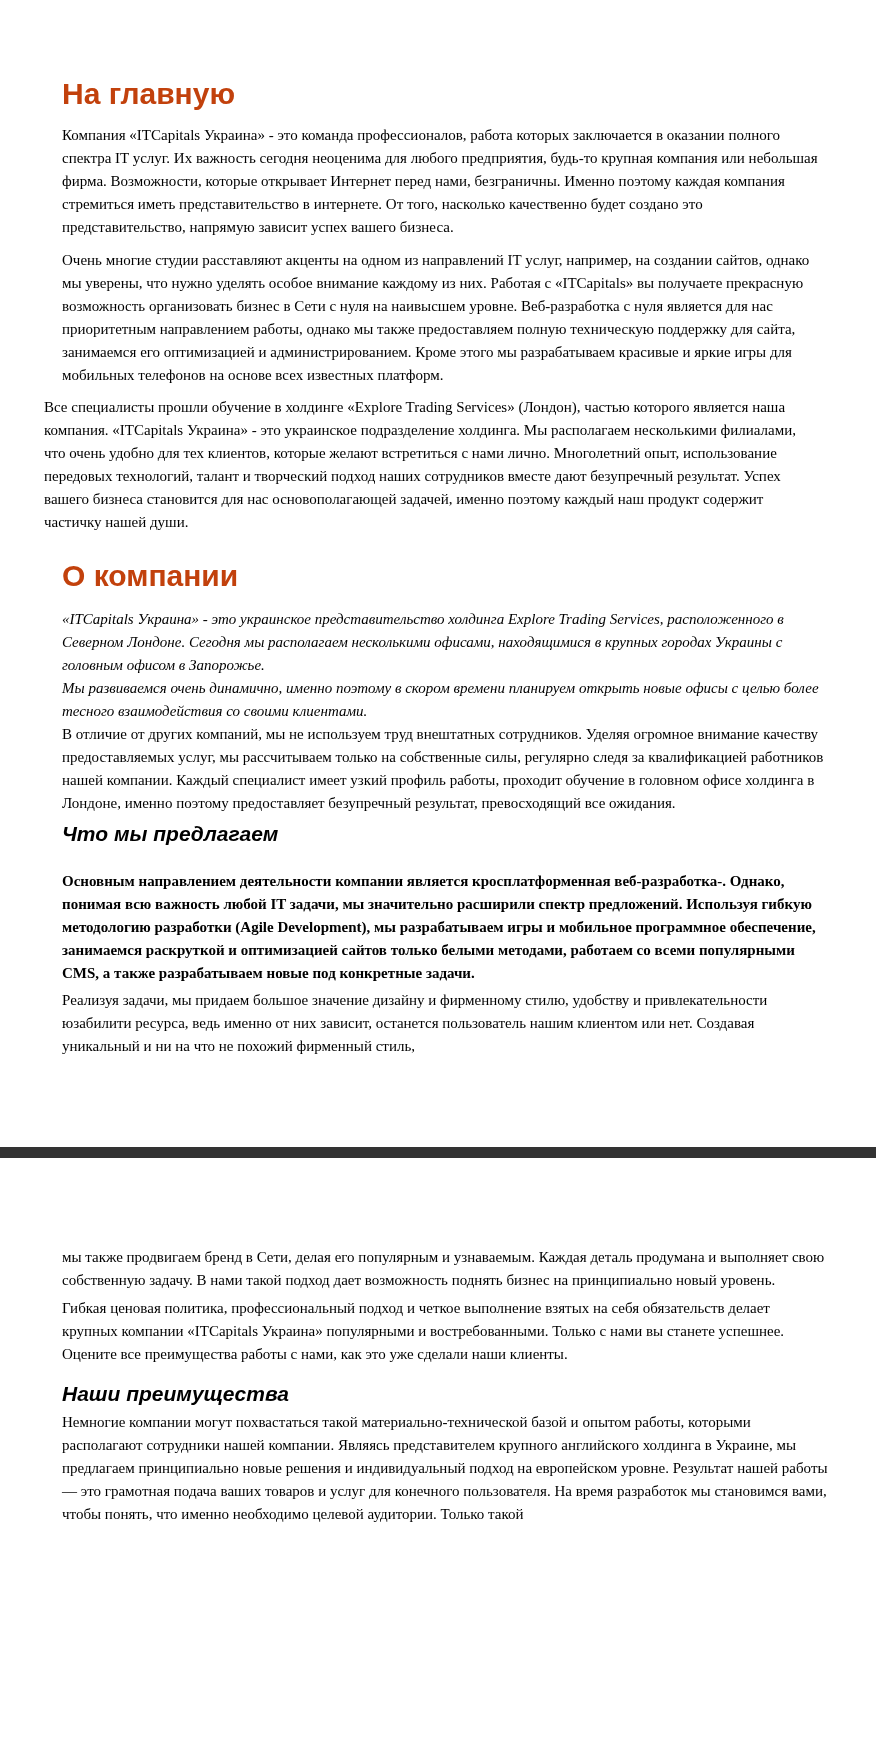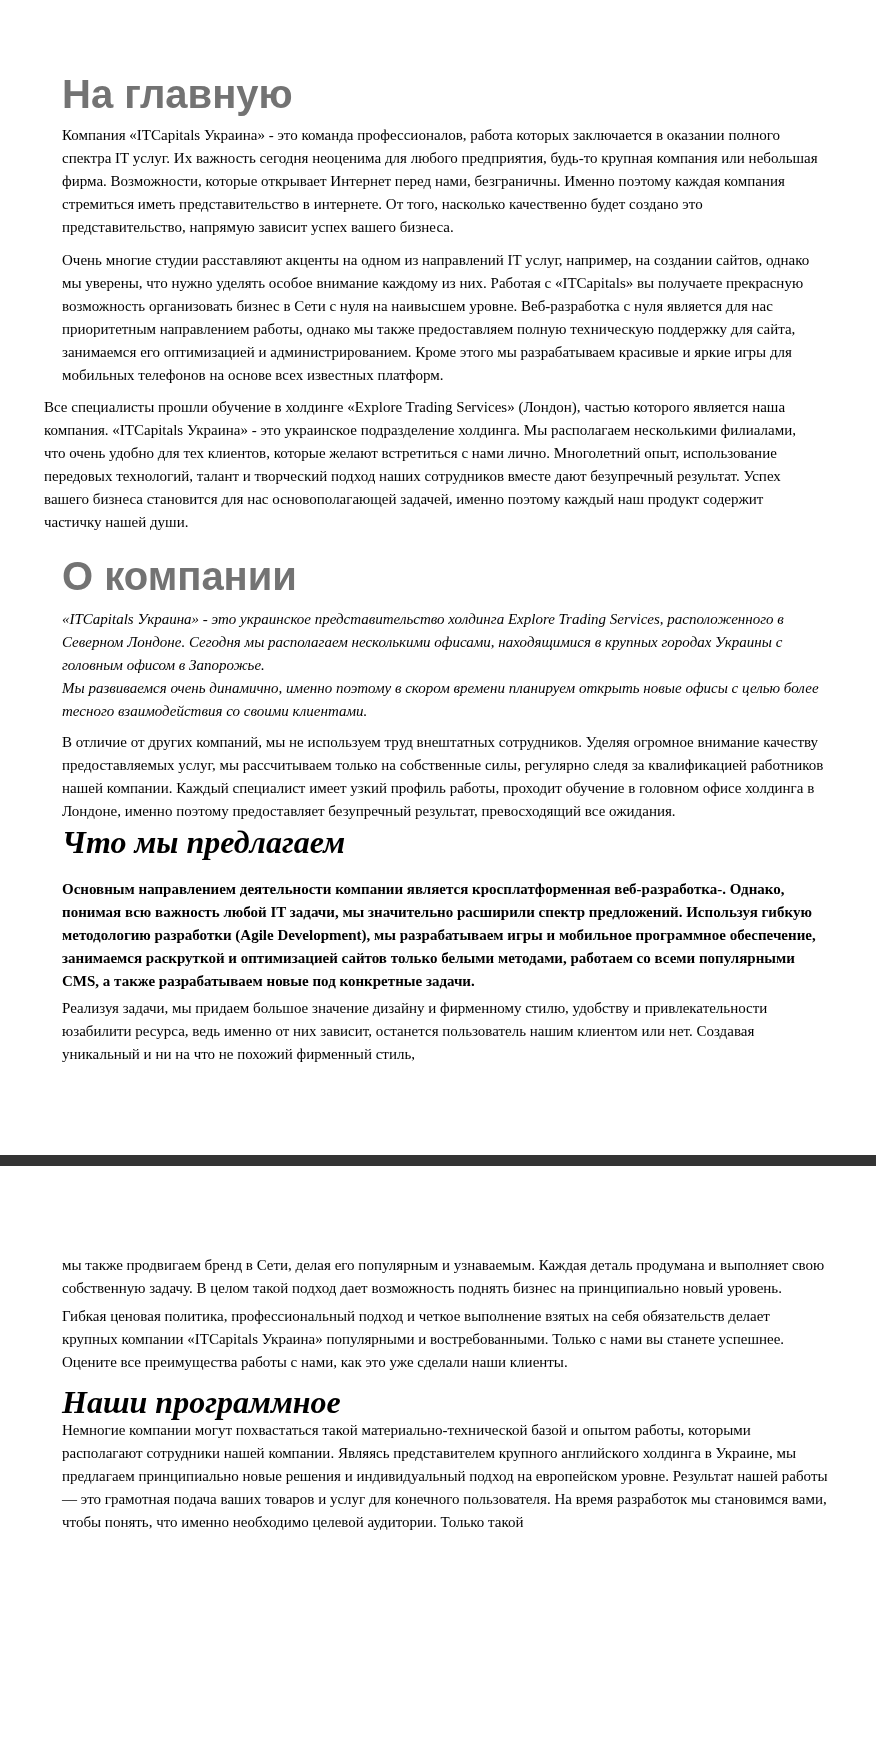--- a/index.html
+++ b/index.html
@@ -16,40 +16,40 @@
     margin: 0 0 0 62px;
     width: 767px;
     font-size: 15px;
     line-height: 23px;
     text-align: left;
   }
   .h-main {
     margin: 0 0 0 62px;
     font-family: "Liberation Sans", sans-serif;
     font-weight: bold;
-    font-size: 40px;
+    font-size: 30px;
     line-height: 32px;
-    color: #737373;
+    color: #c2410c;
   }
   .h-sub {
     margin: 0 0 0 62px;
-    font-family: Liberation Serif, serif;
+    font-family: Liberation Sans, sans-serif;
     font-weight: bold;
     font-style: italic;
-    font-size: 32px;
+    font-size: 21px;
     line-height: 26px;
     color: #000000;
   }
   #home-title   { margin-top: 78px; }
   #p-home1      { margin-top: 14px; }
   #p-home2      { margin-top: 10px; }
   #p-home3      { margin-top: 9px; margin-left: 44px; }
   #about-title  { margin-top: 26px; }
   #p-about1     { margin-top: 16px; font-style: italic; }
-  #p-about2     { margin-top: 8px; }
+  #p-about2     { margin-top: 0; }
   #offer-title  { margin-top: 6px; }
   #p-offer1     { margin-top: 23px; font-weight: bold; }
   #p-offer2     { margin-top: 4px; }
   .page-break {
     margin-top: 89px;
     width: 876px;
     height: 11px;
     background: #333333;
   }
   #p-page2a     { margin-top: 88px; }
@@ -77,21 +77,21 @@
   <p class="tx" id="p-about2">В отличие от других компаний, мы не используем труд внештатных сотрудников. Уделяя огромное внимание качеству предоставляемых услуг, мы рассчитываем только на собственные силы, регулярно следя за квалификацией работников нашей компании. Каждый специалист имеет узкий профиль работы, проходит обучение в головном офисе холдинга в Лондоне, именно поэтому предоставляет безупречный результат, превосходящий все ожидания.</p>
 
   <h2 class="h-sub" id="offer-title">Что мы предлагаем</h2>
 
   <p class="tx" id="p-offer1">Основным направлением деятельности компании является кросплатформенная веб-разработка-. Однако, понимая всю важность любой IT задачи, мы значительно расширили спектр предложений. Используя гибкую методологию разработки (Agile Development), мы разрабатываем игры и мобильное программное обеспечение, занимаемся раскруткой и оптимизацией сайтов только белыми методами, работаем со всеми популярными CMS, а также разрабатываем новые под конкретные задачи.</p>
 
   <p class="tx" id="p-offer2">Реализуя задачи, мы придаем большое значение дизайну и фирменному стилю, удобству и привлекательности юзабилити ресурса, ведь именно от них зависит, останется пользователь нашим клиентом или нет. Создавая уникальный и ни на что не похожий фирменный стиль,</p>
 
   <div class="page-break"></div>
 
-  <p class="tx" id="p-page2a">мы также продвигаем бренд в Сети, делая его популярным и узнаваемым. Каждая деталь продумана и выполняет свою собственную задачу. В целом такой подход дает возможность поднять бизнес на принципиально новый уровень.</p>
+  <p class="tx" id="p-page2a">мы также продвигаем бренд в Сети, делая его популярным и узнаваемым. Каждая деталь продумана и выполняет свою собственную задачу. В нами такой подход дает возможность поднять бизнес на принципиально новый уровень.</p>
 
   <p class="tx" id="p-page2b">Гибкая ценовая политика, профессиональный подход и четкое выполнение взятых на себя обязательств делает крупных компании «ITCapitals Украина» популярными и востребованными. Только с нами вы станете успешнее. Оцените все преимущества работы с нами, как это уже сделали наши клиенты.</p>
 
-  <h2 class="h-sub" id="adv-title">Наши программное</h2>
+  <h2 class="h-sub" id="adv-title">Наши преимущества</h2>
 
   <p class="tx" id="p-adv">Немногие компании могут похвастаться такой материально-технической базой и опытом работы, которыми располагают сотрудники нашей компании. Являясь представителем крупного английского холдинга в Украине, мы предлагаем принципиально новые решения и индивидуальный подход на европейском уровне. Результат нашей работы — это грамотная подача ваших товаров и услуг для конечного пользователя. На время разработок мы становимся вами, чтобы понять, что именно необходимо целевой аудитории. Только такой</p>
 
 </div>
 
 </body></html>

